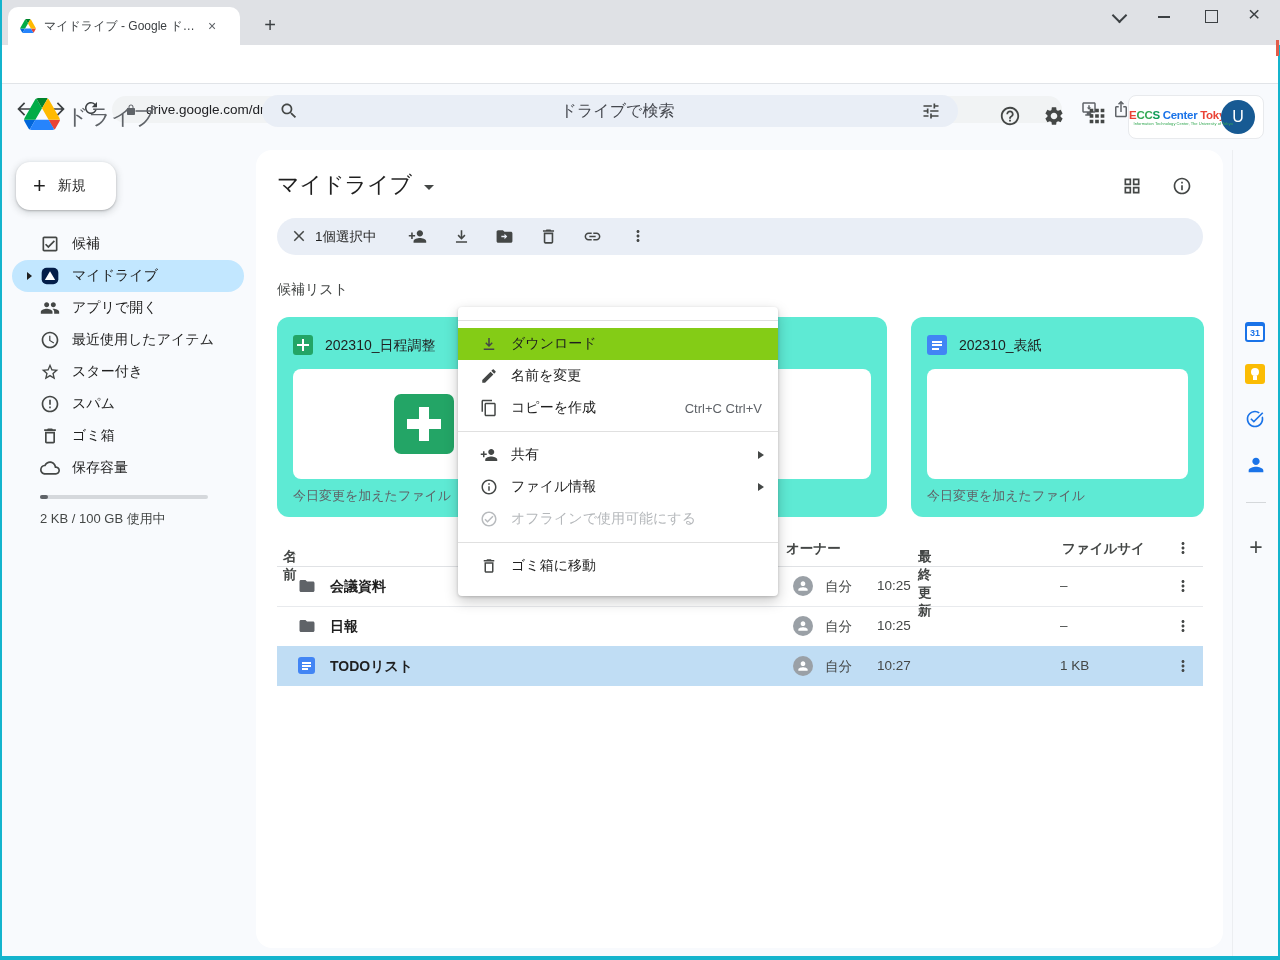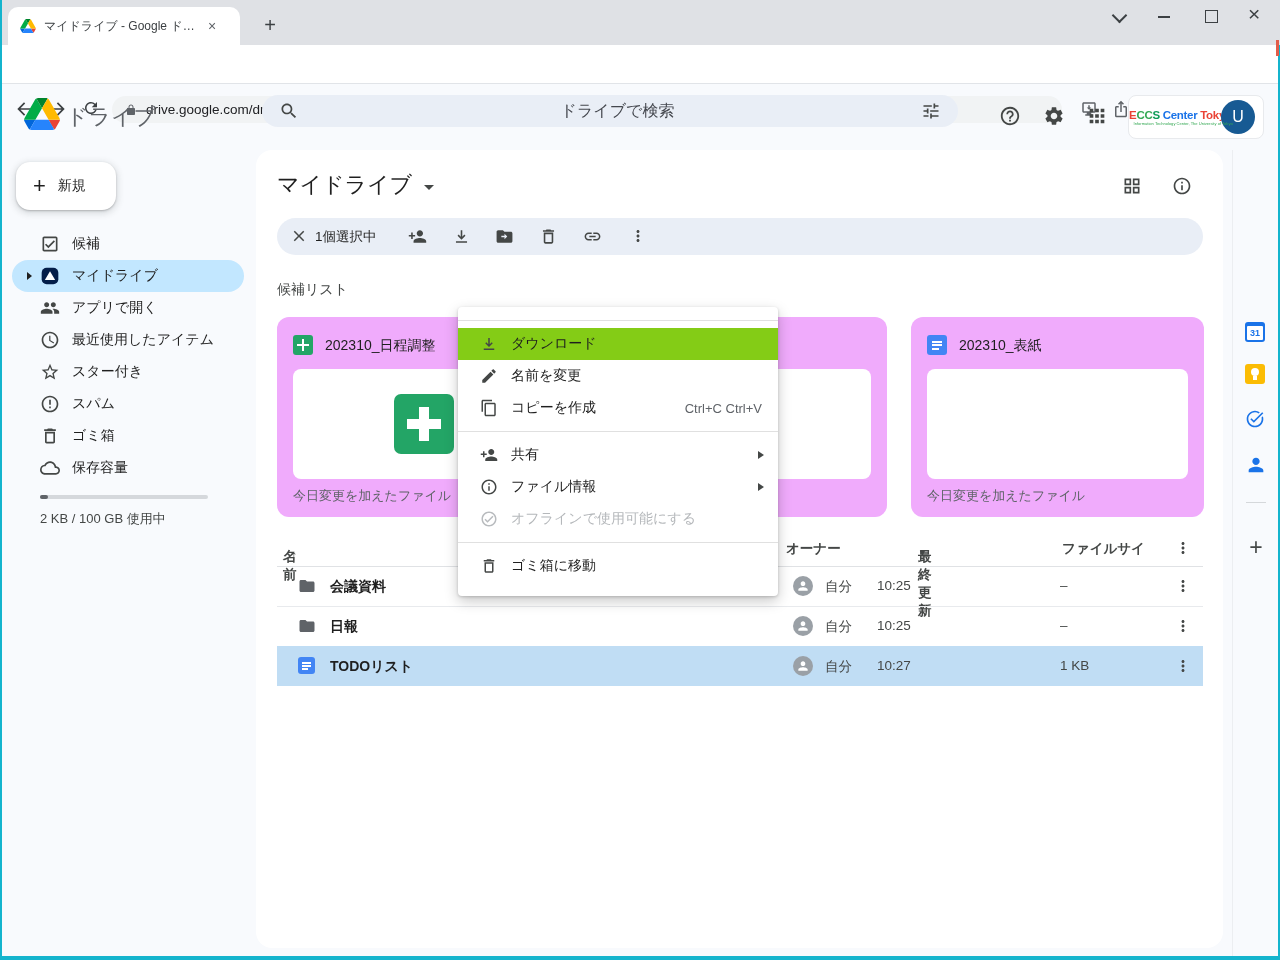--- a/index.html
+++ b/index.html
@@ -45,21 +45,21 @@
   .storage-track{position:absolute;left:40px;top:495px;width:168px;height:4px;border-radius:2px;background:#d5d8dc;}
   .storage-fill{height:4px;border-radius:2px;background:#5f6368;}
   .storage-text{position:absolute;left:40px;top:510px;font-size:13px;color:#444746;}
   
   .main{position:absolute;left:256px;top:150px;width:967px;height:798px;background:#fff;border-radius:16px;}
   .main-title{position:absolute;left:21px;top:20px;font-size:22px;color:#1f1f1f;display:flex;align-items:center;}
   .caret-down{display:inline-block;width:0;height:0;border-top:5px solid #444746;border-left:5px solid transparent;border-right:5px solid transparent;margin-left:12px;margin-top:4px;}
   .selbar{position:absolute;left:21px;top:68px;width:926px;height:37px;border-radius:18.5px;background:#e9eef6;}
   .selbar-label{position:absolute;left:38px;top:10px;font-size:13.5px;color:#1f1f1f;}
   .section-label{position:absolute;left:21px;top:131px;font-size:14px;color:#444746;}
-  .card{position:absolute;top:167px;width:293px;height:200px;background:#f0abfc;border-radius:12px;}
+  .card{position:absolute;top:167px;width:293px;height:200px;background:#5eead4;border-radius:12px;}
   .card-title{position:absolute;left:48px;top:20px;font-size:14px;color:#1f1f1f;font-weight:500;}
   .card-preview{position:absolute;left:16px;top:52px;width:261px;height:110px;background:#fff;border-radius:8px;display:flex;align-items:center;justify-content:center;}
   .card-footer{position:absolute;left:16px;top:170px;font-size:13px;color:#5f6368;text-align:right;}
   .sheet-big{width:60px;height:60px;border-radius:7px;background:#23a566;position:relative;}
   .sheet-big::before{content:'';position:absolute;left:13px;top:25px;width:34px;height:10px;background:#fff;}
   .sheet-big::after{content:'';position:absolute;left:25px;top:13px;width:10px;height:34px;background:#fff;}
   .thead{position:absolute;left:21px;top:382px;width:926px;height:34px;border-bottom:1px solid #e0e2e5;font-size:13.5px;color:#444746;font-weight:bold;}
   .thead span{position:absolute;top:8px;}
   .trow{position:absolute;left:21px;width:926px;height:40px;border-bottom:1px solid #e8eaed;}
   .trow.selected{background:#c0ddf4;border-bottom:none;}

